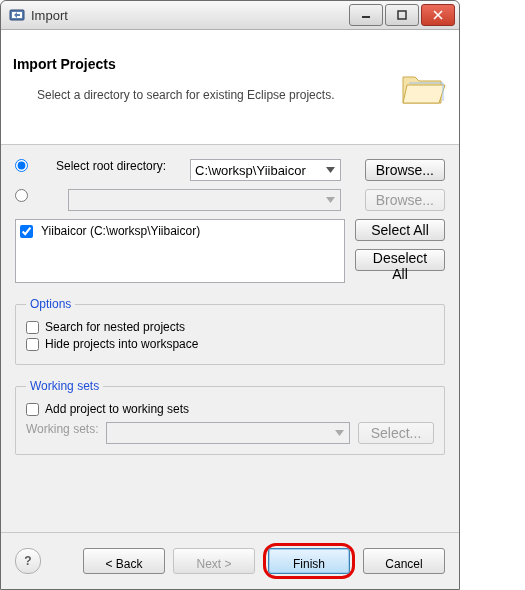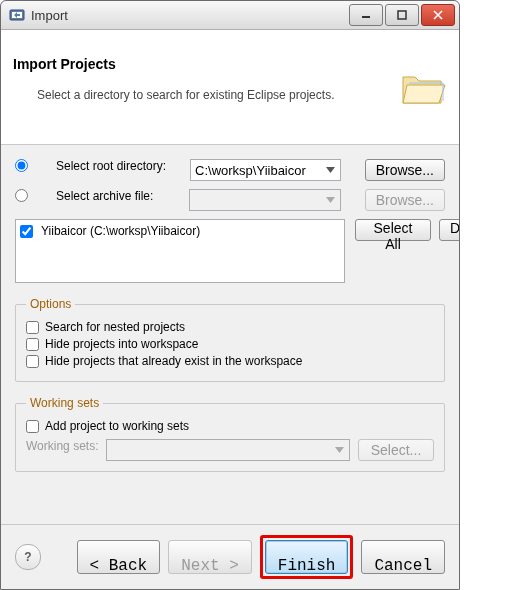--- a/index.html
+++ b/index.html
@@ -23,34 +23,34 @@
   .combo{flex:1;position:relative}
   .combo input{width:100%;box-sizing:border-box;height:22px;border:1px solid #abadb3;padding:2px 20px 2px 4px;font-family:Liberation Sans, sans-serif;font-size:13px;background:#fff}
   .combo .arrow{position:absolute;right:3px;top:3px;width:15px;height:15px;display:flex;align-items:center;justify-content:center;pointer-events:none}
   .combo.disabled input{background:#f0f0f0;color:#8a8a8a}
   .btn{height:22px;min-width:76px;border:1px solid #8a8a8a;border-radius:3px;background:linear-gradient(to bottom,#fdfdfd,#e2e2e2);font-family:inherit;font-size:14px;padding:0 10px;cursor:default}
   .btn:disabled{color:#9a9a9a;background:linear-gradient(to bottom,#f6f6f6,#ececec);border-color:#c4c4c4}
   .projects-label{margin-top:6px}
   .projects-area{display:flex;gap:10px;align-items:flex-start}
   .projects-list{flex:1;height:64px;border:1px solid #abadb3;background:#fff;padding:4px;box-sizing:border-box;overflow:auto}
   .proj-item{display:flex;align-items:center;gap:4px}
-  .side-btns{display:flex;flex-direction:row;gap:8px;width:90px}
+  .side-btns{display:flex;flex-direction:column;gap:8px;width:90px}
   .side-btns .btn{width:100%}
   fieldset{border:1px solid #c8c8c8;border-radius:2px;margin:6px 0 0 0;padding:6px 10px 10px 10px}
-  fieldset legend{padding:0 4px;color:#a16207}
+  fieldset legend{padding:0 4px;color:#1d4ed8}
   .chk-row{display:flex;align-items:flex-end;margin:3px 0}
   .chk-row label{margin-left:2px}
   .ws-row{display:flex;align-items:flex-start;gap:8px;margin-top:6px}
   .ws-row .lbl{color:#9a9a9a}
   .footer{border-top:1px solid #c8c8c8;padding:10px 14px;display:flex;align-items:center;gap:8px;background:#f0f0f0}
   .help-btn{width:24px;height:24px;border:1px solid #b0b0b0;border-radius:12px;background:linear-gradient(to bottom,#fdfdfd,#e4e4e4);display:flex;align-items:center;justify-content:center;color:#5a5a5a;font-weight:bold;margin-right:auto}
-  .nav-btn{height:26px;min-width:82px;border:1px solid #8a8a8a;border-radius:3px;background:linear-gradient(to bottom,#fdfdfd,#e2e2e2);font-family:Liberation Mono, monospace;font-size:16px;padding:16px 12px;cursor:default}
+  .nav-btn{height:26px;min-width:82px;border:1px solid #8a8a8a;border-radius:3px;background:linear-gradient(to bottom,#fdfdfd,#e2e2e2);font-family:Liberation Sans, sans-serif;font-size:12px;padding:8px 12px;cursor:default}
   .nav-btn:disabled{color:#9a9a9a;border-color:#c4c4c4}
   .nav-btn.default{background:linear-gradient(to bottom,#e9f4ff,#b9def6);border-color:#3c7fb1;box-shadow:inset 0 0 0 1px #9ecdf0}
-  .highlight{border:3px solid #e10600;padding:2px;display:inline-block;border-radius:3px}
+  .highlight{border:3px solid #e10600;padding:2px;display:inline-block;border-radius:13px}
 </style>
 </head>
 <body>
 
 <div class="window">
 
   <div class="titlebar">
     <span class="app-icon">
       <svg width="16" height="16" viewBox="0 0 16 16">
         <rect x="1" y="3" width="14" height="10" rx="1" fill="#5a7fb0" stroke="#2d4a78"></rect>
@@ -104,21 +104,20 @@
           <svg width="9" height="6">
               <path d="M0 0 L9 0 L4.5 6 Z" fill="#555"></path>
             </svg>
         </span>
       </div>
       <button class="btn">Browse...</button>
     </div>
 
     <div class="row">
       <input type="radio" name="src" style="">
-      <label>Select archive file:</label>
       <div class="combo disabled" style="margin-left:12px">
         <input type="text" disabled="" value="" style="">
         <span class="arrow">
           <svg width="9" height="6">
               <path d="M0 0 L9 0 L4.5 6 Z" fill="#aaa"></path>
             </svg>
         </span>
       </div>
       <button class="btn" disabled="">Browse...</button>
     </div>
@@ -139,24 +138,20 @@
 
     <fieldset>
       <legend>Options</legend>
       <div class="chk-row">
         <input type="checkbox" style="">
         <label>Search for nested projects</label>
       </div>
       <div class="chk-row">
         <input type="checkbox" style="">
         <label>Hide projects into workspace</label>
-      </div>
-      <div class="chk-row">
-        <input type="checkbox" style="">
-        <label>Hide projects that already exist in the workspace</label>
       </div>
     </fieldset>
 
     <fieldset>
       <legend>Working sets</legend>
       <div class="chk-row">
         <input type="checkbox" style="">
         <label>Add project to working sets</label>
       </div>
       <div class="ws-row">

